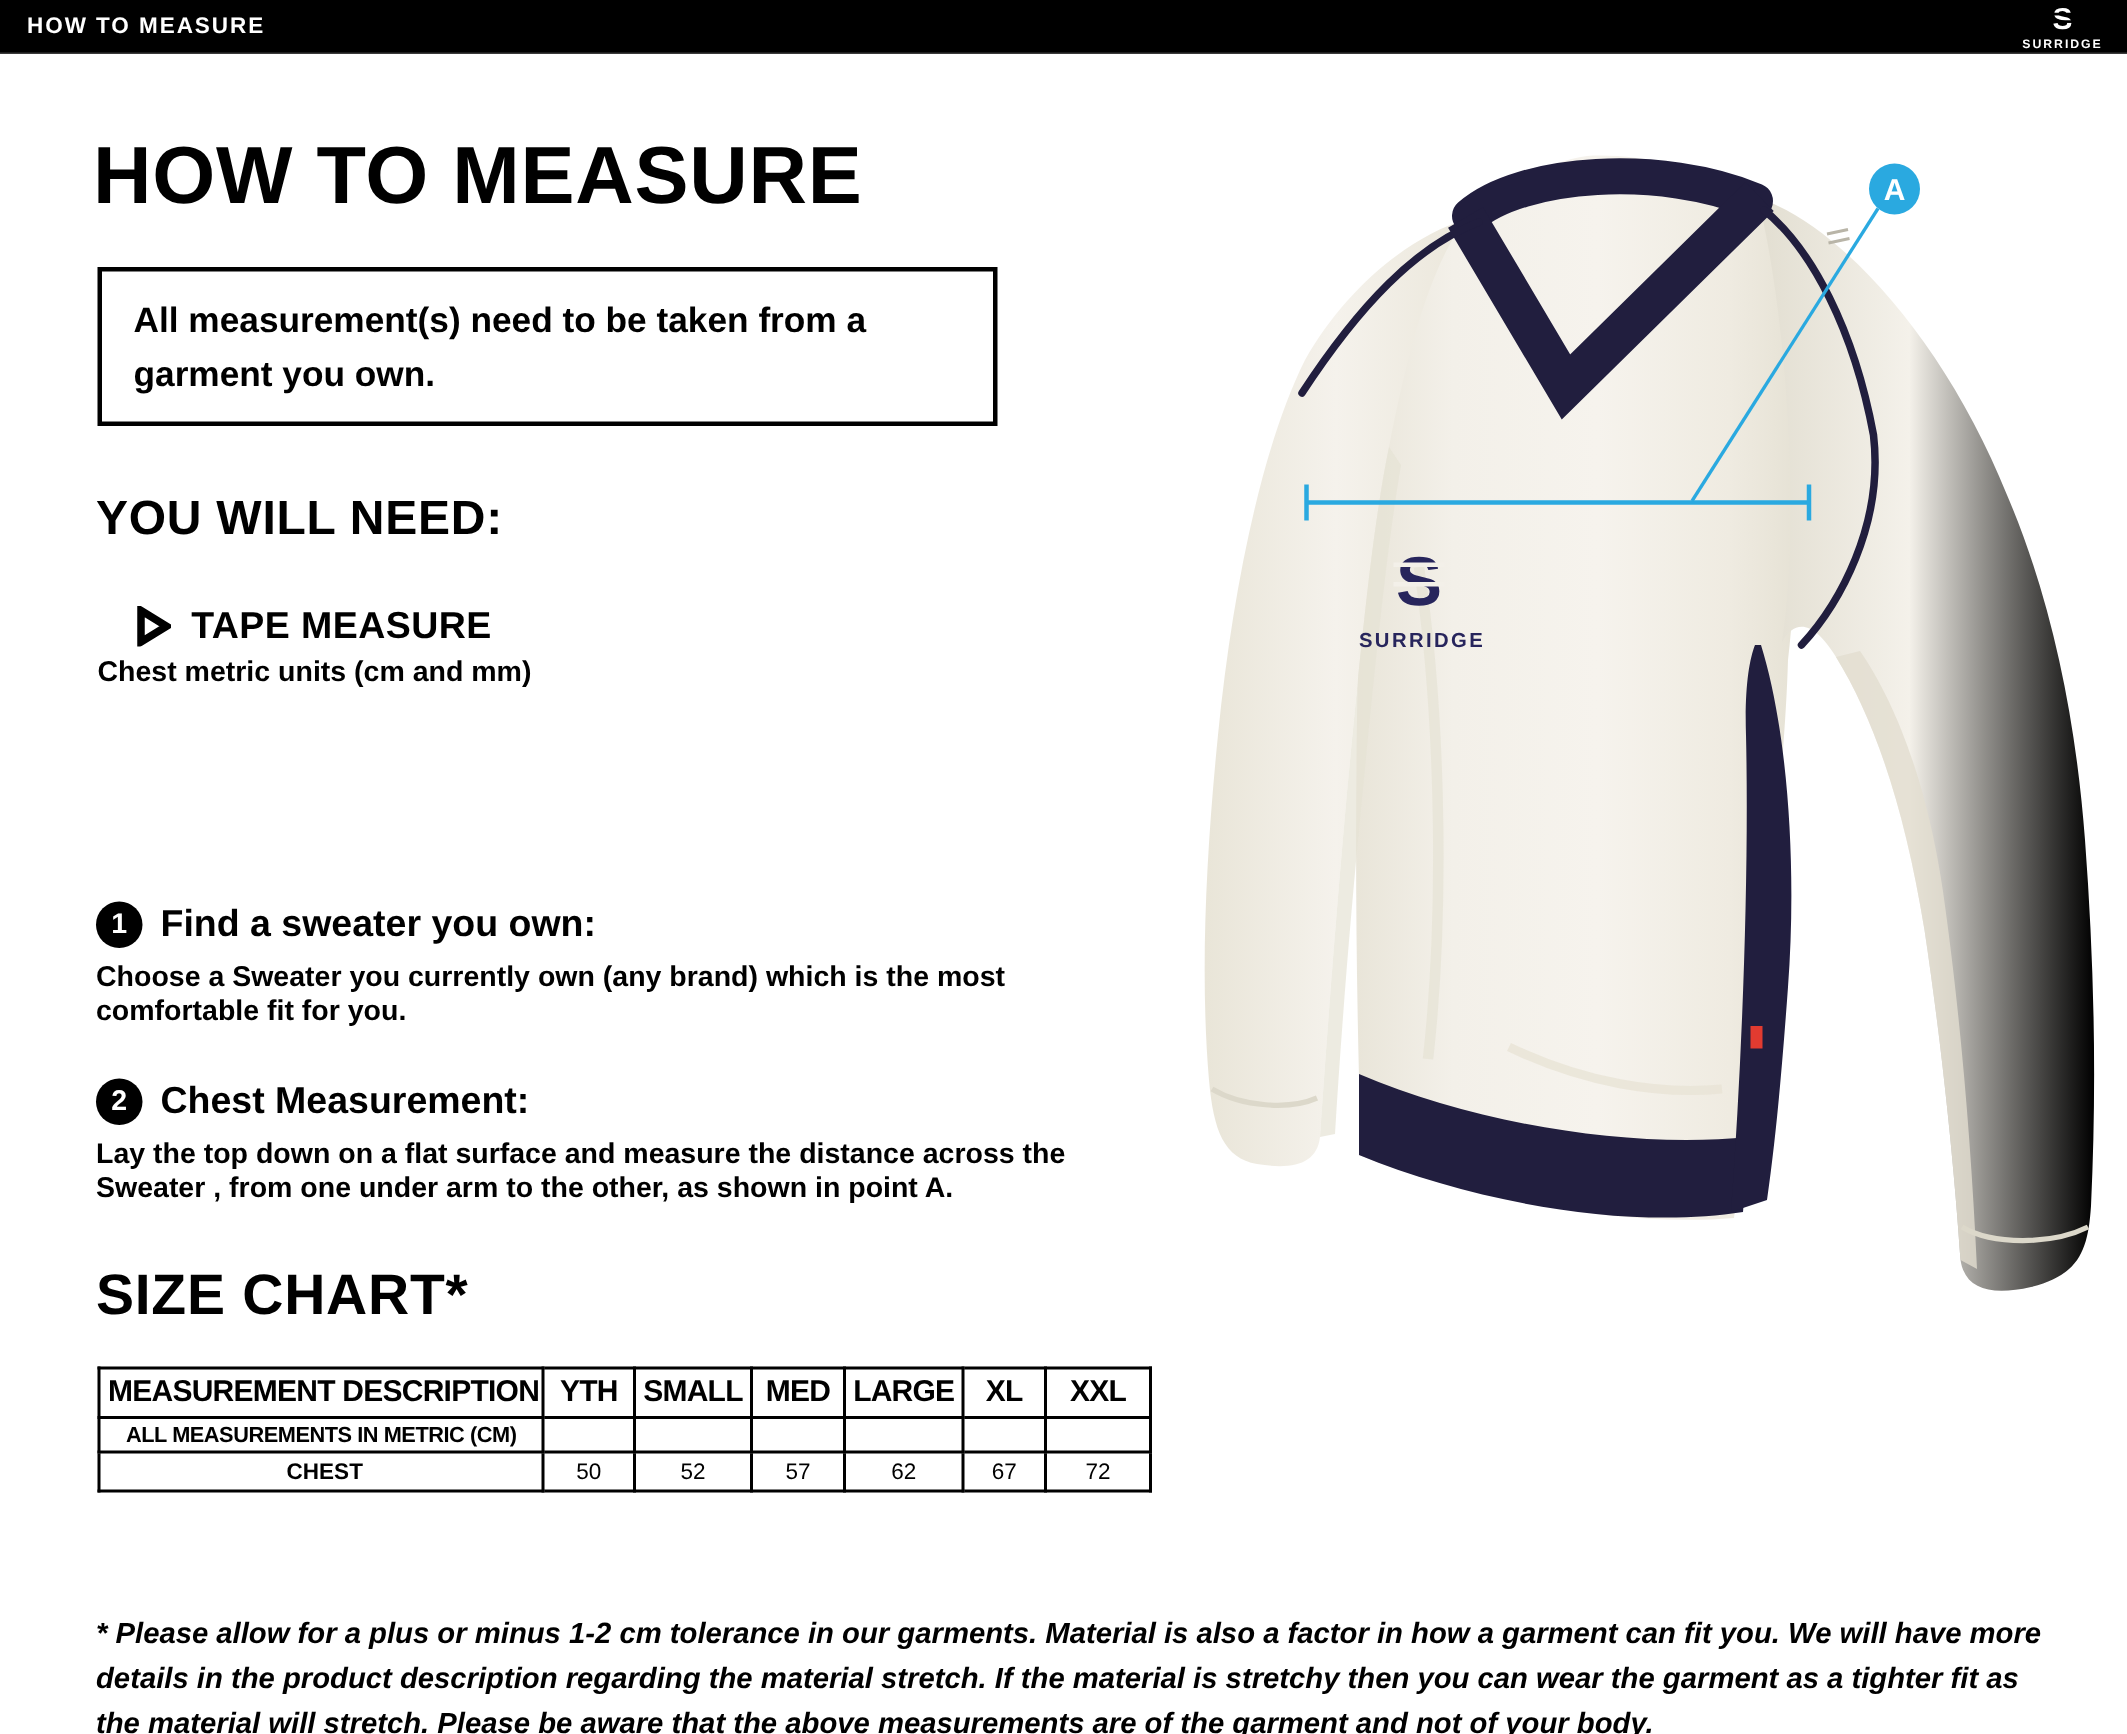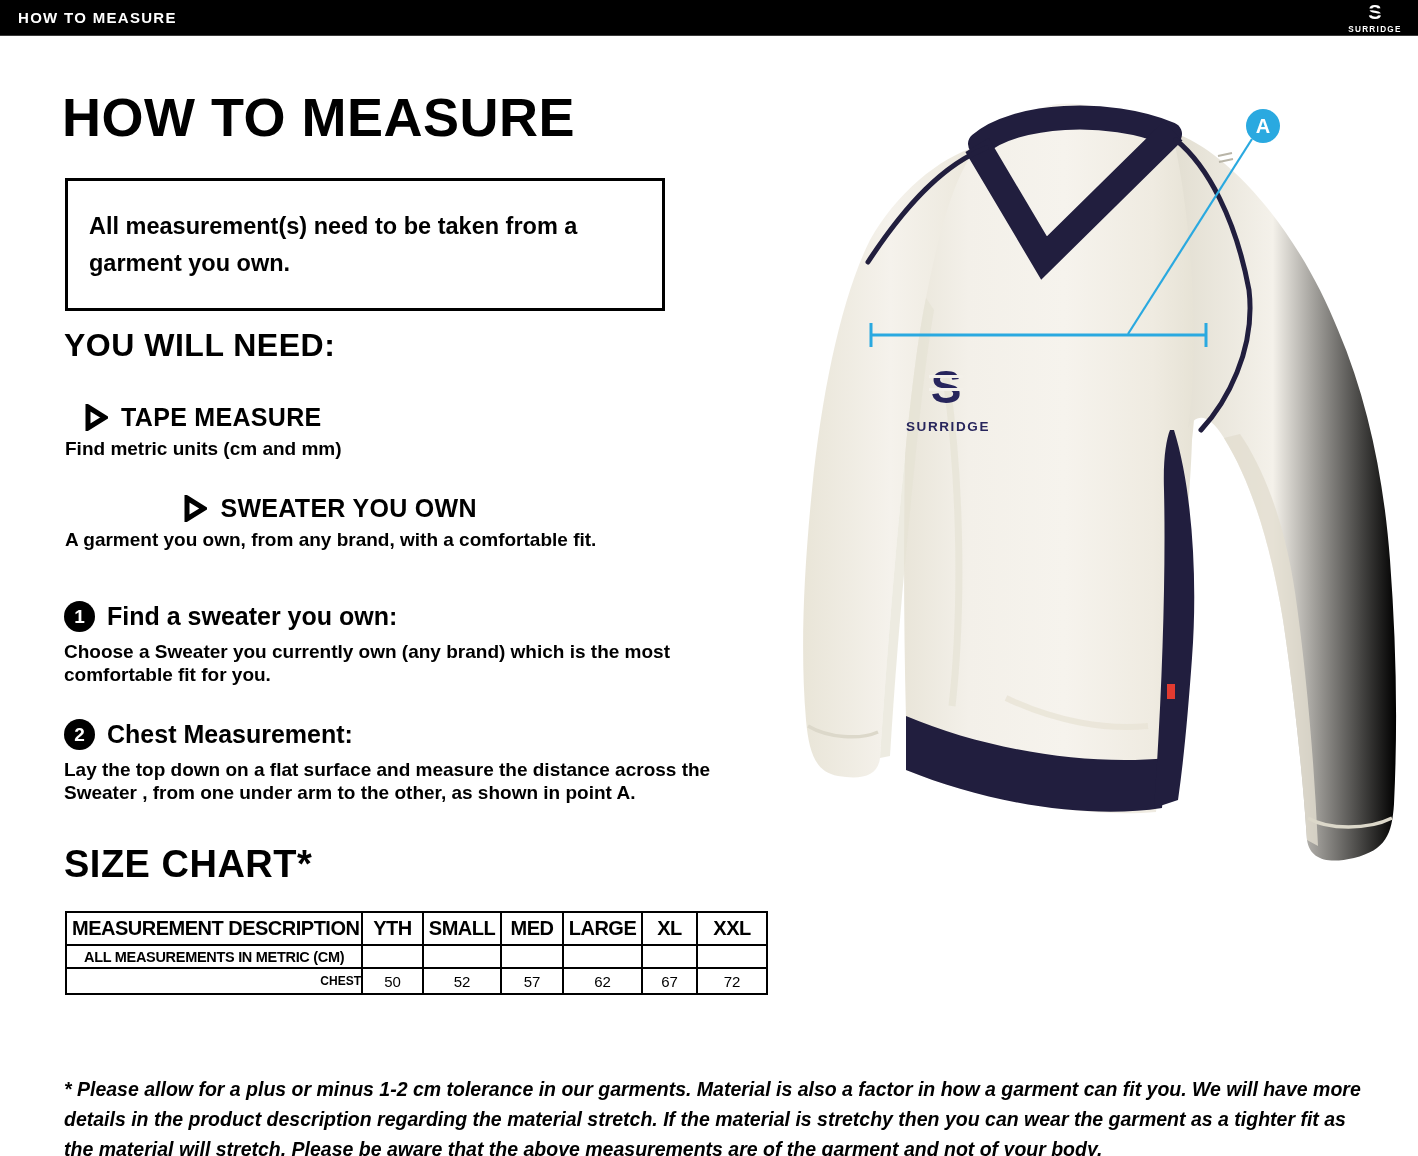--- a/index.html
+++ b/index.html
@@ -8,21 +8,21 @@
 
   
   .topbar{position:absolute;left:0;top:0;width:1418px;height:36px;background:#000;
           display:flex;align-items:center;justify-content:space-between;
           padding:0 12px 0 18px;box-sizing:border-box;border-bottom:1px solid #3a3a3a;}
   .topbar-title{color:#fff;font-weight:bold;font-size:15px;letter-spacing:1.3px;}
   .topbar-logo{display:block;}
 
   
   .page-title{position:absolute;left:62px;top:86px;margin:0;font-size:54px;font-weight:bold;letter-spacing:.5px;}
-  .note-box{position:absolute;left:65px;top:178px;width:600px;height:133px;border:3px solid #000;
+  .note-box{position:absolute;left:65px;top:178px;width:600px;height:106px;border:3px solid #000;
             box-sizing:border-box;display:flex;align-items:center;}
   .note-box p{margin:0;padding:0 21px;font-size:23.5px;font-weight:bold;line-height:1.55;}
   .ywn-heading{position:absolute;left:64px;top:327px;margin:0;font-size:32px;font-weight:bold;letter-spacing:.5px;}
 
   .need-item{position:absolute;left:65px;}
   .need-item.first{top:403px;}
   .need-item.second{top:494px;}
   .need-row{display:flex;align-items:center;gap:13px;justify-content:center;}
   .tri-icon{display:block;}
   .need-label{font-size:25px;font-weight:bold;letter-spacing:.3px;}
@@ -45,21 +45,21 @@
 
   
   .sc-table{position:absolute;left:65px;top:911px;width:701px;border-collapse:collapse;table-layout:fixed;}
   .sc-table td,.sc-table th{border:2px solid #000;padding:0;overflow:hidden;white-space:nowrap;}
   .sc-table tr.hrow{height:33px;}
   .sc-table tr.mrow{height:23px;}
   .sc-table tr.drow{height:26px;}
   .sc-table th{font-size:20px;font-weight:bold;letter-spacing:-.5px;text-align:center;}
   .sc-table th.desc{text-align:left;padding-left:5px;}
   .sc-table td.rowlabel{font-size:14.5px;font-weight:bold;text-align:left;padding-left:17px;letter-spacing:-.3px;}
-  .sc-table td.rowlabel2{font-size:12px;font-weight:bold;text-align:right;padding-left:5px;}
+  .sc-table td.rowlabel2{font-size:15px;font-weight:bold;text-align:center;padding-left:5px;}
   .sc-table td.val{font-size:15px;text-align:center;font-weight:normal;}
 
   .disclaimer{position:absolute;left:64px;top:1075px;width:1314px;font-size:19.5px;
               font-weight:bold;font-style:italic;line-height:1.53;}
 
   
   .diagram{position:absolute;left:756px;top:58px;width:662px;height:862px;}
   .diagram svg{display:block;}
   svg text{font-family:"Liberation Sans",sans-serif;}
 </style>
@@ -86,32 +86,23 @@
 
   <h2 class="ywn-heading">YOU WILL NEED:</h2>
 
   <div class="need-item first">
     <div class="need-row">
       <svg class="tri-icon" width="23" height="27" viewBox="0 0 23 27">
         <polygon points="3,3 20,13.5 3,24" fill="#ffffff" stroke="#000000" stroke-width="5" stroke-linejoin="miter"></polygon>
       </svg>
       <span class="need-label">TAPE MEASURE</span>
     </div>
-    <div class="need-desc">Find metric units (cm and mm)</div>
-  </div>
-
-  <div class="need-item second">
-    <div class="need-row">
-      <svg class="tri-icon" width="23" height="27" viewBox="0 0 23 27">
-        <polygon points="3,3 20,13.5 3,24" fill="#ffffff" stroke="#000000" stroke-width="5" stroke-linejoin="miter"></polygon>
-      </svg>
-      <span class="need-label">SWEATER YOU OWN</span>
-    </div>
-    <div class="need-desc">A garment you own, from any brand, with a comfortable fit.</div>
-  </div>
+    <div class="need-desc">Chest metric units (cm and mm)</div>
+  </div>
+
 
   <div class="step one">
     <div class="step-head">
       <span class="step-badge">1</span>
       <span class="step-title">Find a sweater you own:</span>
     </div>
     <div class="step-body">Choose a Sweater you currently own (any brand) which is the most comfortable fit for you.</div>
   </div>
 
   <div class="step two">

